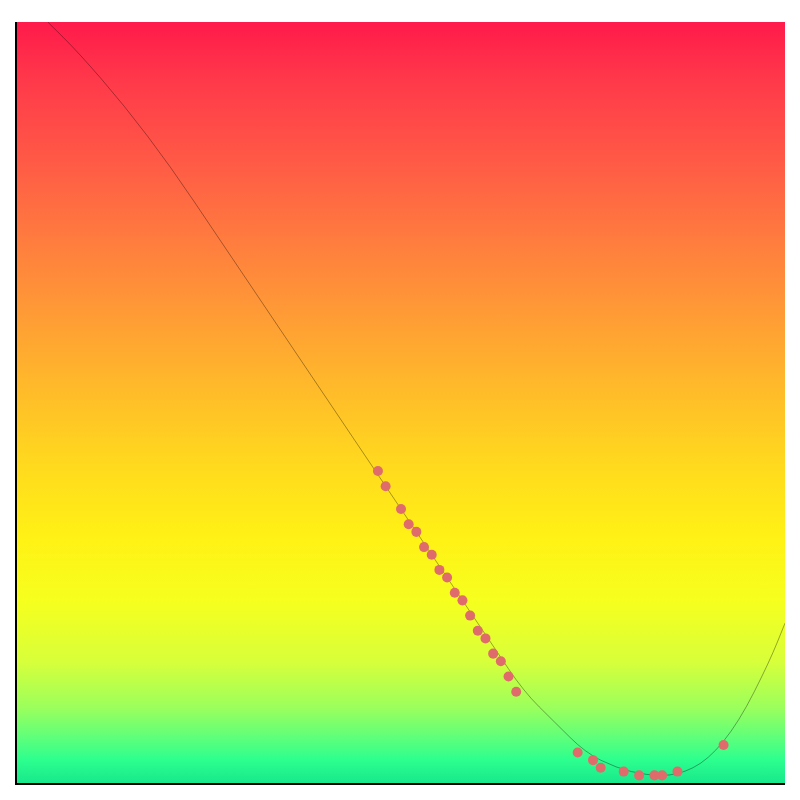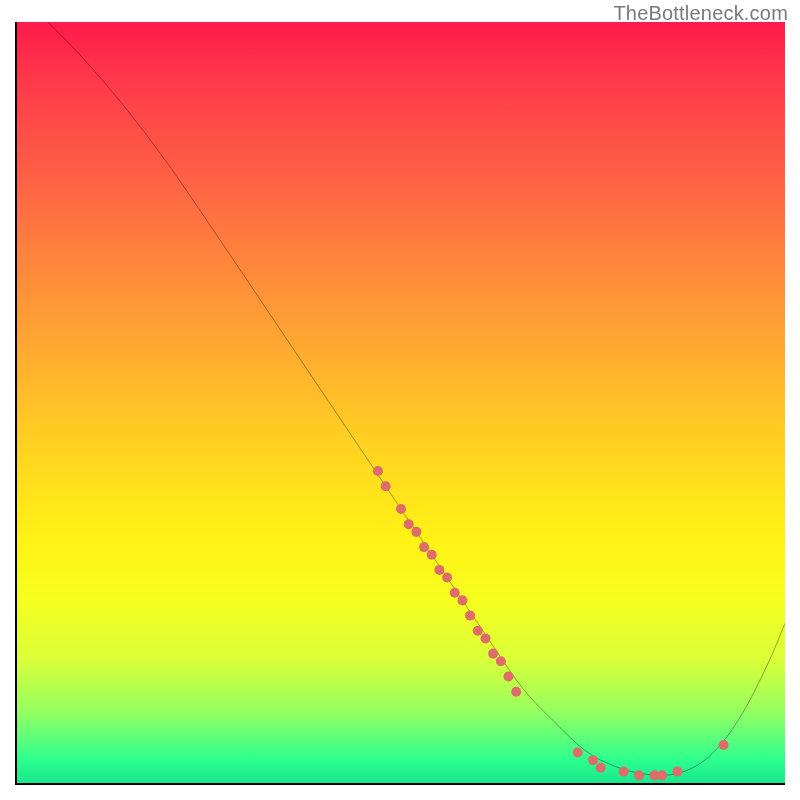--- a/index.html
+++ b/index.html
@@ -61,21 +61,20 @@
     color: #7a7a7a;
     font-size: 20px;
     letter-spacing: 0.2px;
     user-select: none;
   }
 </style>
 </head>
 <body>
 
 <div class="wrap">
-  <div class="watermark">TheBottleneck.com</div>
   <div class="plot">
     <div class="gradient"></div>
     <svg class="curve" viewBox="0 0 100 100" preserveAspectRatio="none">
       <path id="curve-path" fill="none" stroke="#000" stroke-width="0.35" vector-effect="non-scaling-stroke" d="M 4.00 0.00 Q 4.00 0.00 6.00 2.00 Q 8.00 4.00 11.00 7.50 Q 14.00 11.00 17.00 15.00 Q 20.00 19.00 23.00 23.50 Q 26.00 28.00 29.00 32.50 Q 32.00 37.00 35.00 41.50 Q 38.00 46.00 41.00 50.50 Q 44.00 55.00 47.00 59.50 Q 50.00 64.00 52.00 67.00 Q 54.00 70.00 56.00 73.00 Q 58.00 76.00 60.00 79.00 Q 62.00 82.00 64.00 85.00 Q 66.00 88.00 68.00 90.00 Q 70.00 92.00 72.00 94.00 Q 74.00 96.00 76.00 97.00 Q 78.00 98.00 80.00 98.50 Q 82.00 99.00 84.00 99.00 Q 86.00 99.00 88.00 98.00 Q 90.00 97.00 92.00 94.50 Q 94.00 92.00 96.00 88.00 Q 98.00 84.00 99.00 81.50 T 100.00 79.00"></path>
       <g id="markers">
           <ellipse cx="47.00" cy="59.00" rx="0.65" ry="0.66" fill="#e06b6b"></ellipse>
           <ellipse cx="48.00" cy="61.00" rx="0.65" ry="0.66" fill="#e06b6b"></ellipse>
           <ellipse cx="50.00" cy="64.00" rx="0.65" ry="0.66" fill="#e06b6b"></ellipse>
           <ellipse cx="51.00" cy="66.00" rx="0.65" ry="0.66" fill="#e06b6b"></ellipse>
           <ellipse cx="52.00" cy="67.00" rx="0.65" ry="0.66" fill="#e06b6b"></ellipse>

